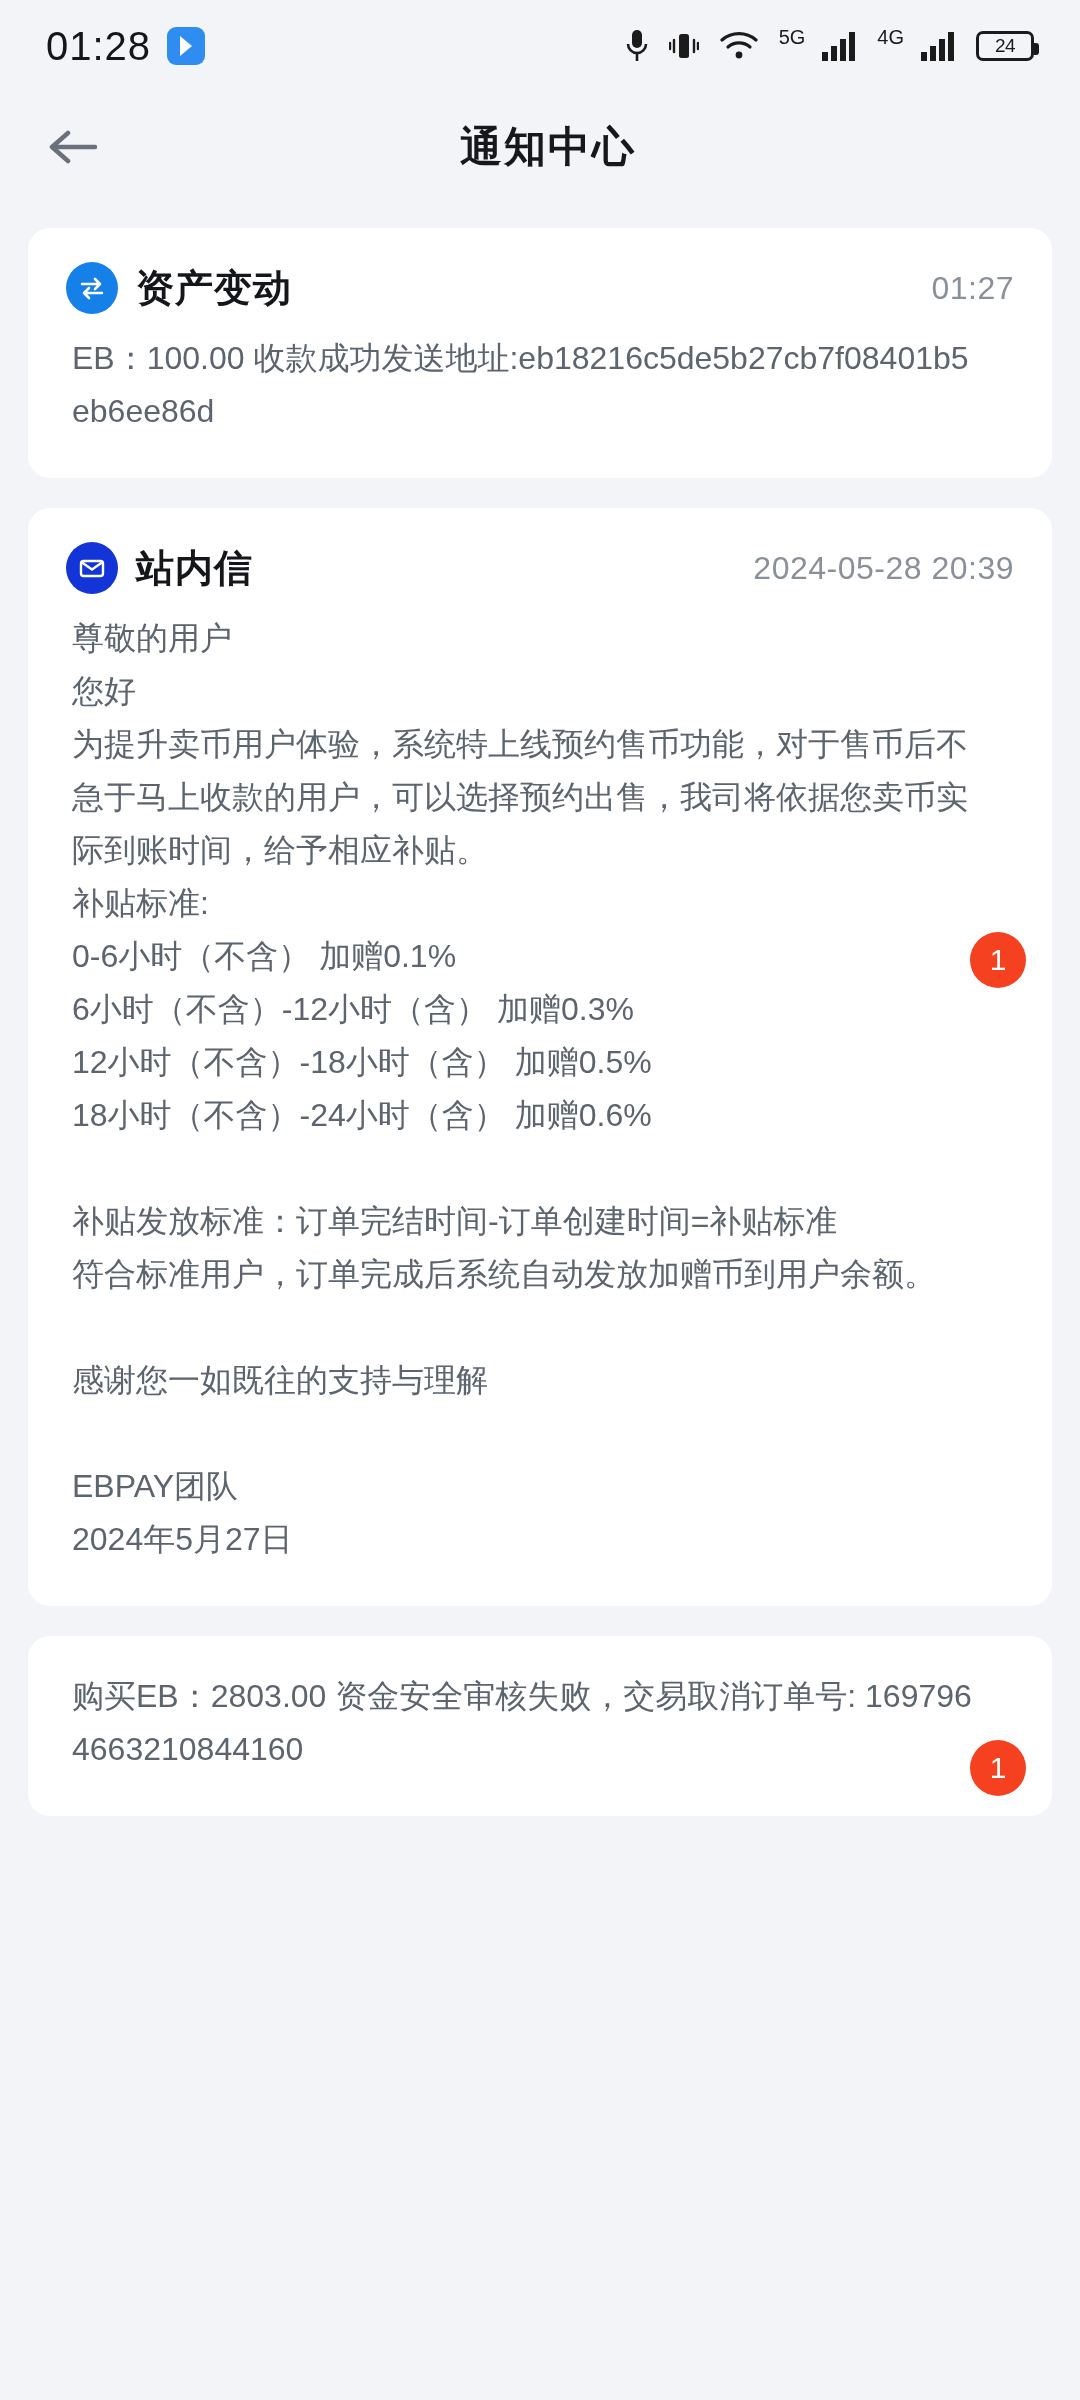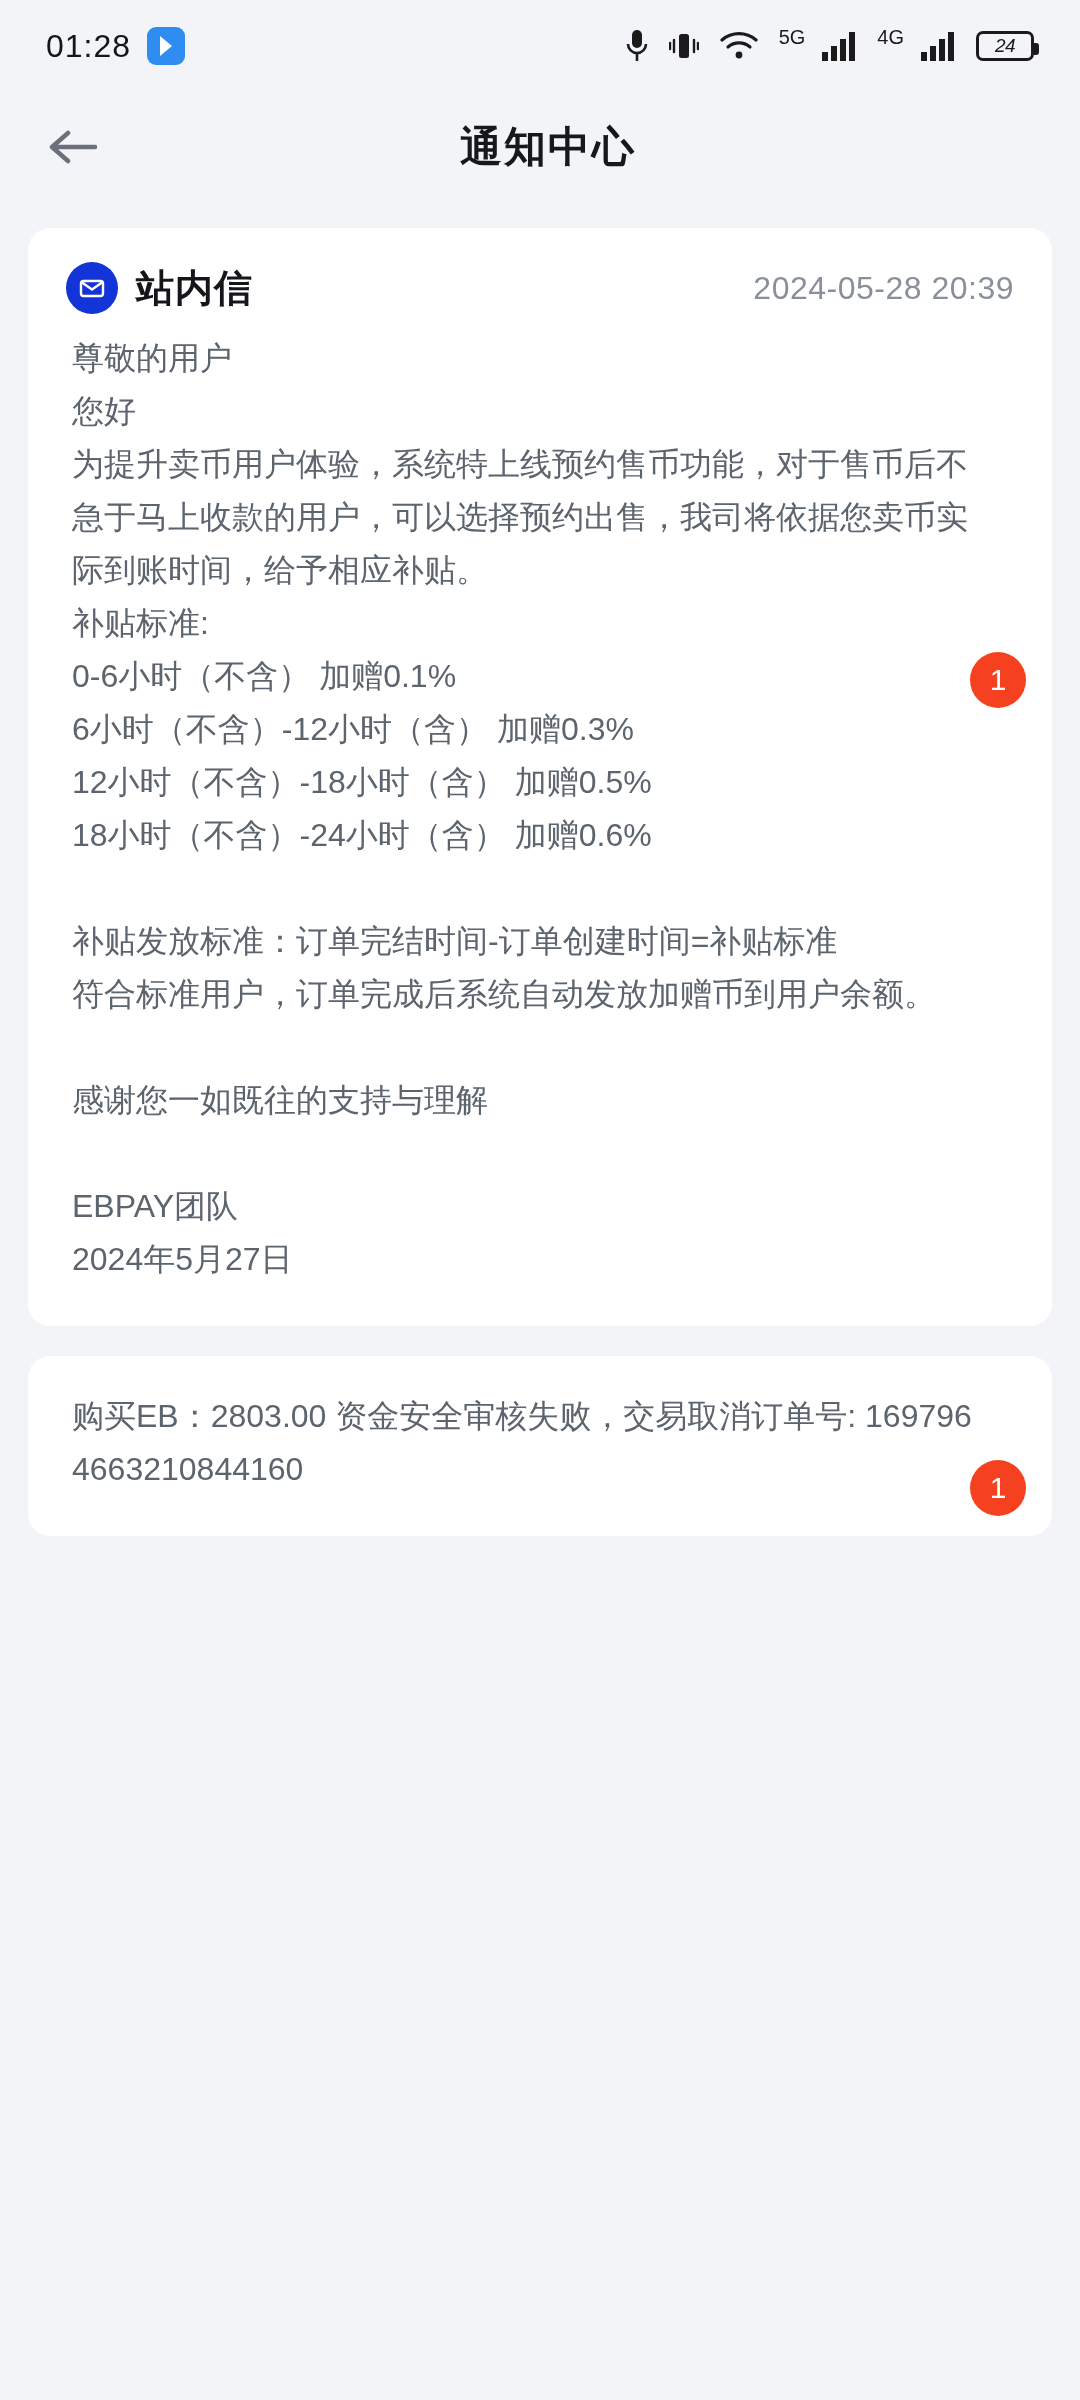--- a/index.html
+++ b/index.html
@@ -14,21 +14,21 @@
   
   .statusbar {
     height: 92px;
     display: flex;
     align-items: center;
     padding: 0 46px;
     font-size: 34px;
     color: #1b1b1b;
   }
   .statusbar .time {
-    font-size: 32px;
+    font-size: 40px;
     letter-spacing: 1px;
     color: #14161a;
   }
   .statusbar .app-badge {
     width: 38px; height: 38px;
     background: #2f8cf0;
     border-radius: 9px;
     margin-left: 16px;
     position: relative;
   }
@@ -46,21 +46,21 @@
     align-items: center;
     gap: 21px;
   }
   .sb-ico { display: block; }
   .netlabel { font-size: 20px; color: #1b1b1b; position: relative; top: -9px; margin-right: -4px;}
   .battery {
     width: 58px; height: 30px;
     border: 3px solid #1b1b1b;
     border-radius: 7px;
     position: relative;
-    display: flex; align-items: center; justify-content: center; font-style: italic;
+    display: flex; align-items: center; justify-content: center;
   }
   .battery::after {
     content: "";
     position: absolute;
     right: -8px; top: 9px;
     width: 5px; height: 12px;
     background: #1b1b1b;
     border-radius: 0 3px 3px 0;
   }
   .battery span { font-size: 19px; color: #1b1b1b; letter-spacing: -0.5px;}
@@ -189,20 +189,34 @@
   <div class="back-btn">
     <svg width="48" height="36" viewBox="0 0 48 36">
       <path d="M19 4 L3 18 L19 32 M3 18 H46" stroke="#6b717a" stroke-width="4.5" fill="none" stroke-linecap="round" stroke-linejoin="round"></path>
     </svg>
   </div>
   <div class="header-title">通知中心</div>
 </div>
 
 <div class="list">
 
+  <div class="card" id="card-0">
+    <div class="card-head">
+      <span class="card-icon" style="background:#1580e8">
+        <svg width="30" height="30" viewBox="0 0 30 30">
+          <path d="M5 11h17 M18 6l5 5 -5 5" stroke="#fff" stroke-width="2.6" fill="none" stroke-linecap="round" stroke-linejoin="round"></path>
+          <path d="M25 20H8 M12 15l-5 5 5 5" stroke="#fff" stroke-width="2.6" fill="none" stroke-linecap="round" stroke-linejoin="round"></path>
+        </svg>
+      </span>
+      <span class="card-title">资产变动</span>
+      <span class="card-time">01:27</span>
+    </div>
+    <div class="card-body">EB：100.00 收款成功发送地址:eb18216c5de5b27cb7f08401b5eb6ee86d</div>
+    <div class="badge">1</div>
+  </div>
 
   <div class="card" id="card-1">
     <div class="card-head">
       <span class="card-icon" style="background:#1334d6">
         <svg width="28" height="28" viewBox="0 0 28 28">
           <rect x="3" y="7" width="22" height="15" rx="2.5" fill="none" stroke="#fff" stroke-width="2.4"></rect>
           <path d="M4 8.5l10 7 10-7" fill="none" stroke="#fff" stroke-width="2.4" stroke-linecap="round" stroke-linejoin="round"></path>
         </svg>
       </span>
       <span class="card-title">站内信</span>

